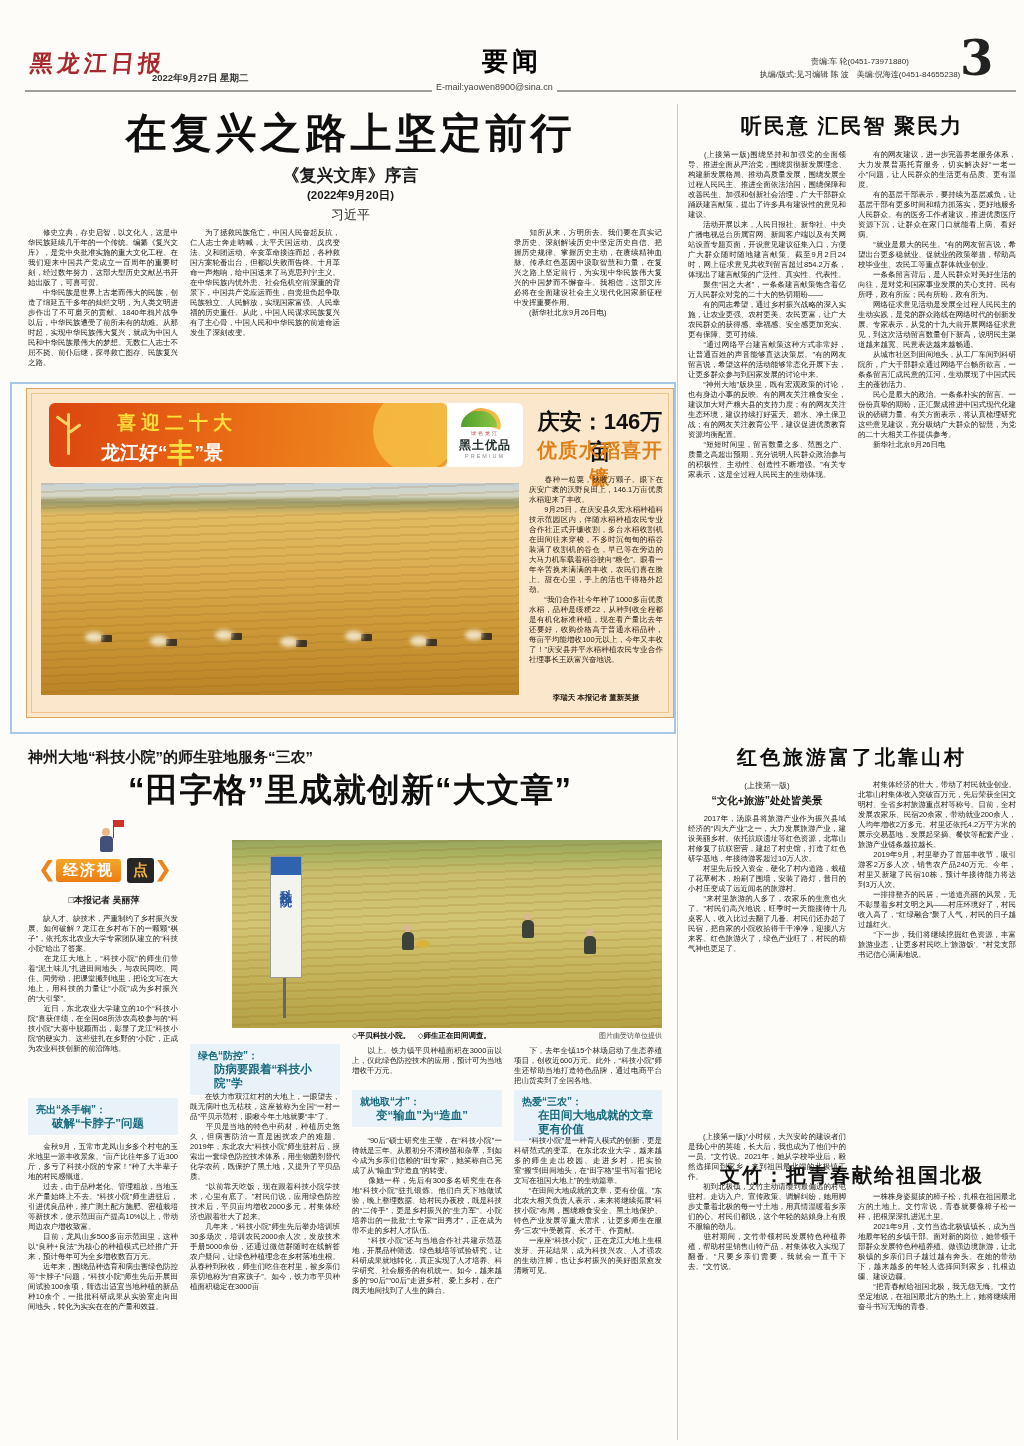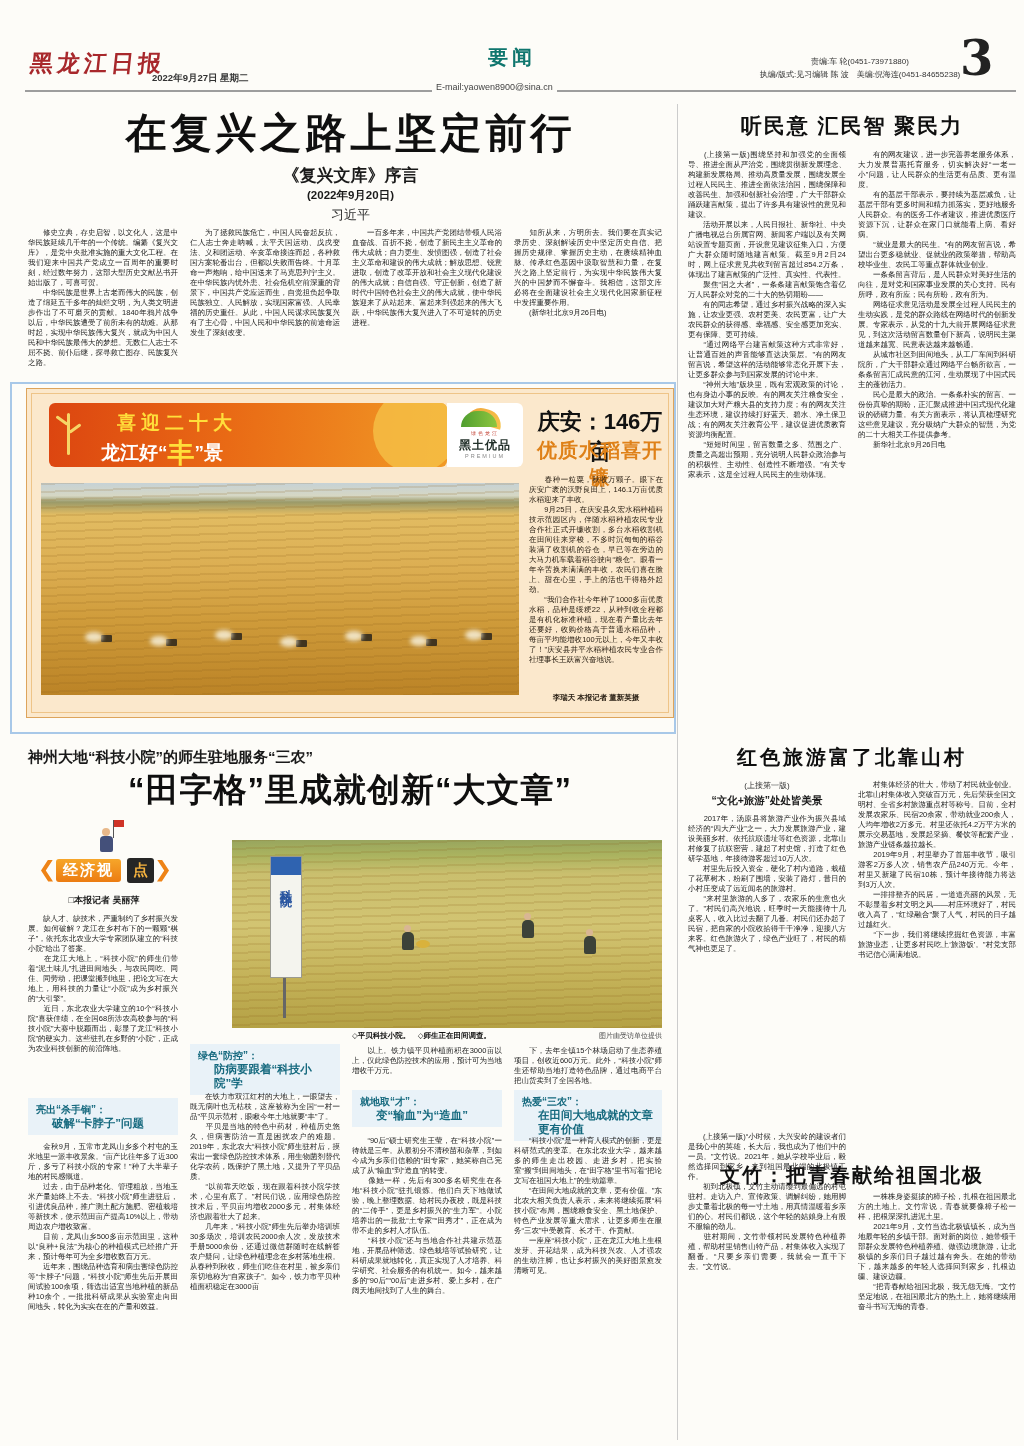--- a/index.html
+++ b/index.html
@@ -35,35 +35,34 @@
   .wheat::before{top:6px;left:-12px;transform:rotate(35deg);}
   .wheat::after{top:14px;left:1px;transform:rotate(-35deg);}
 </style>
 </head>
 <body>
 
 <div id="page">
 
   <div class="abs" style="left:30px;top:48px;font-family:'DejaVu Serif',serif;font-size:23px;font-weight:700;color:#a8282c;letter-spacing:4px;transform:skewX(-6deg);">黑龙江日报</div>
   <div class="abs" style="left:152px;top:72px;font-size:9.5px;font-weight:700;color:#333;">2022年9月27日 星期二</div>
-  <div class="abs" style="left:452px;top:44px;width:120px;text-align:center;font-size:20px;font-weight:900;color:#0f766e;letter-spacing:4px;">要闻</div>
+  <div class="abs" style="left:452px;top:44px;width:120px;text-align:center;font-size:26px;font-weight:900;color:#000000;letter-spacing:4px;">要闻</div>
   <div class="abs" style="left:432px;top:82px;font-size:9px;color:#444;background:#fdfcf8;padding:0 4px;z-index:2;">E-mail:yaowen8900@sina.cn</div>
   <div class="abs" style="left:735px;top:56px;width:250px;text-align:center;font-size:8px;color:#333;">责编:车 轮(0451-73971880)</div>
   <div class="abs" style="left:700px;top:69px;width:320px;text-align:center;font-size:8px;color:#333;">执编/版式:见习编辑 陈 波　美编:倪海连(0451-84655238)</div>
   <div class="abs" style="left:960px;top:34px;font-family:'DejaVu Serif',serif;font-size:48px;font-weight:700;color:#222;line-height:1;">3</div>
   <div class="abs rule" style="left:25px;top:90px;width:991px;height:2px;"></div>
 
   <div class="abs hl ctr" style="left:28px;top:106px;width:645px;font-size:41px;letter-spacing:4px;">在复兴之路上坚定前行</div>
   <div class="abs ctr" style="left:28px;top:164px;width:645px;font-size:17px;font-weight:800;">《复兴文库》序言</div>
   <div class="abs ctr" style="left:28px;top:188px;width:645px;font-size:11.5px;font-weight:700;">(2022年9月20日)</div>
   <div class="abs ctr" style="left:28px;top:206px;width:645px;font-size:13px;color:#333;font-family:'DejaVu Serif',serif;">习近平</div>
   <div class="abs coltext" style="left:28px;top:228px;width:150px;height:164px;">　　修史立典，存史启智，以文化人，这是中华民族延续几千年的一个传统。编纂《复兴文库》，是党中央批准实施的重大文化工程。在我们迎来中国共产党成立一百周年的重要时刻，经过数年努力，这部大型历史文献丛书开始出版了，可喜可贺。
 　　中华民族是世界上古老而伟大的民族，创造了绵延五千多年的灿烂文明，为人类文明进步作出了不可磨灭的贡献。1840年鸦片战争以后，中华民族遭受了前所未有的劫难。从那时起，实现中华民族伟大复兴，就成为中国人民和中华民族最伟大的梦想。无数仁人志士不屈不挠、前仆后继，探寻救亡图存、民族复兴之路。</div>
   <div class="abs coltext" style="left:190px;top:228px;width:150px;height:164px;">　　为了拯救民族危亡，中国人民奋起反抗，仁人志士奔走呐喊，太平天国运动、戊戌变法、义和团运动、辛亥革命接连而起，各种救国方案轮番出台，但都以失败而告终。十月革命一声炮响，给中国送来了马克思列宁主义。在中华民族内忧外患、社会危机空前深重的背景下，中国共产党应运而生，自觉担负起争取民族独立、人民解放，实现国家富强、人民幸福的历史重任。从此，中国人民谋求民族复兴有了主心骨，中国人民和中华民族的前途命运发生了深刻改变。</div>
-  <div class="abs coltext" style="left:352px;top:228px;width:150px;height:164px;">　　一百多年来，中国共产党团结带领人民浴血奋战、百折不挠，创造了新民主主义革命的伟大成就；自力更生、发愤图强，创造了社会主义革命和建设的伟大成就；解放思想、锐意进取，创造了改革开放和社会主义现代化建设的伟大成就；自信自强、守正创新，创造了新时代中国特色社会主义的伟大成就，使中华民族迎来了从站起来、富起来到强起来的伟大飞跃，中华民族伟大复兴进入了不可逆转的历史进程。</div>
   <div class="abs coltext" style="left:514px;top:228px;width:148px;height:164px;">　　知所从来，方明所去。我们要在真实记录历史、深刻解读历史中坚定历史自信、把握历史规律、掌握历史主动，在赓续精神血脉、传承红色基因中汲取智慧和力量，在复兴之路上坚定前行，为实现中华民族伟大复兴的中国梦而不懈奋斗。我相信，这部文库必将在全面建设社会主义现代化国家新征程中发挥重要作用。
 　　(新华社北京9月26日电)</div>
 
   <div class="abs" style="left:677px;top:104px;width:1px;height:1336px;background:#cccccc;"></div>
 
   <div class="abs hl ctr" style="left:688px;top:112px;width:328px;font-size:21px;letter-spacing:2px;">听民意 汇民智 聚民力</div>
   <div class="abs coltext" style="left:688px;top:150px;width:158px;height:566px;">　　(上接第一版)围绕坚持和加强党的全面领导、推进全面从严治党，围绕贯彻新发展理念、构建新发展格局、推动高质量发展，围绕发展全过程人民民主、推进全面依法治国，围绕保障和改善民生、加强和创新社会治理，广大干部群众踊跃建言献策，提出了许多具有建设性的意见和建议。
 　　活动开展以来，人民日报社、新华社、中央广播电视总台所属官网、新闻客户端以及有关网站设置专题页面，开设意见建议征集入口，方便广大群众随时随地建言献策。截至9月2日24时，网上征求意见共收到留言超过854.2万条，体现出了建言献策的广泛性、真实性、代表性。
 　　聚焦“国之大者”，一条条建言献策饱含着亿万人民群众对党的二十大的热切期盼——
 　　有的同志希望，通过乡村振兴战略的深入实施，让农业更强、农村更美、农民更富，让广大农民群众的获得感、幸福感、安全感更加充实、更有保障、更可持续。

